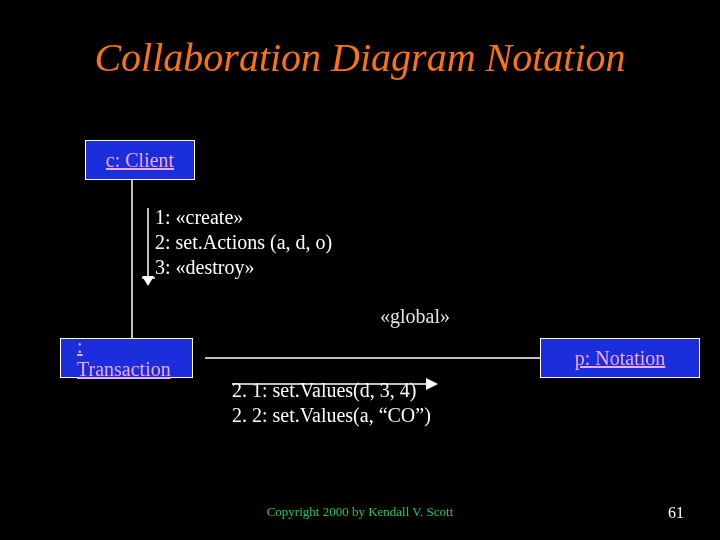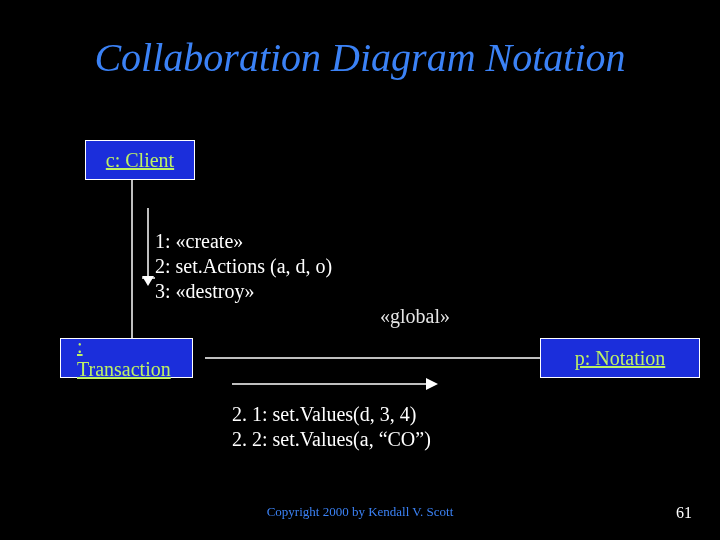--- a/index.html
+++ b/index.html
@@ -12,60 +12,59 @@
     overflow: hidden;
   }
   .title {
     position: absolute;
     top: 34px;
     left: 0;
     width: 720px;
     text-align: center;
     font-size: 40px;
     font-style: italic;
-    color: #3b82f6;
+    color: #f97316;
   }
   .obj-box {
     position: absolute;
     background: #1b2edb;
     border: 1px solid #ffffff;
-    color: #bef264;
+    color: #f0abfc;
     font-size: 20px;
     text-decoration: underline;
     display: flex;
     align-items: center;
     justify-content: center;
     padding: 6px 16px;
   }
   .msg-block {
     position: absolute;
     color: #ffffff;
     font-size: 20px;
     line-height: 1.25;
     white-space: pre;
-    margin-top: 24px;
   }
   .stereo {
     position: absolute;
     color: #e5e5e5;
     font-size: 20px;
   }
   .copyright {
     position: absolute;
     bottom: 20px;
     left: 0;
     width: 720px;
     text-align: center;
-    color: #3b82f6;
+    color: #22c55e;
     font-size: 13px;
   }
   .pagenum {
     position: absolute;
     bottom: 18px;
-    right: 28px;
+    right: 36px;
     color: #ffffff;
     font-size: 16px;
   }
   svg.lines {
     position: absolute;
     top: 0; left: 0;
     width: 720px; height: 540px;
     pointer-events: none;
   }
 </style>

